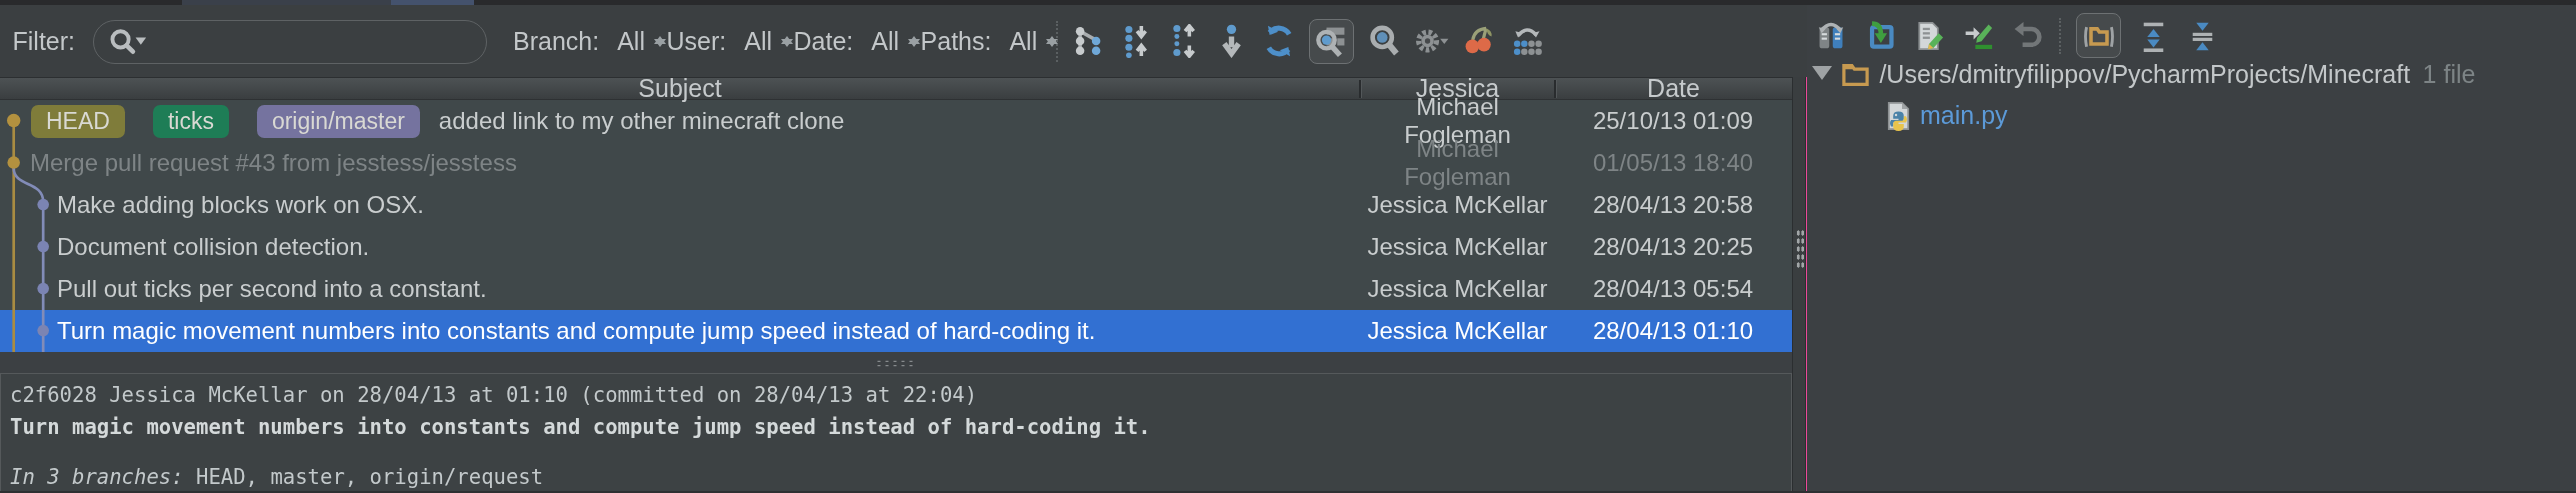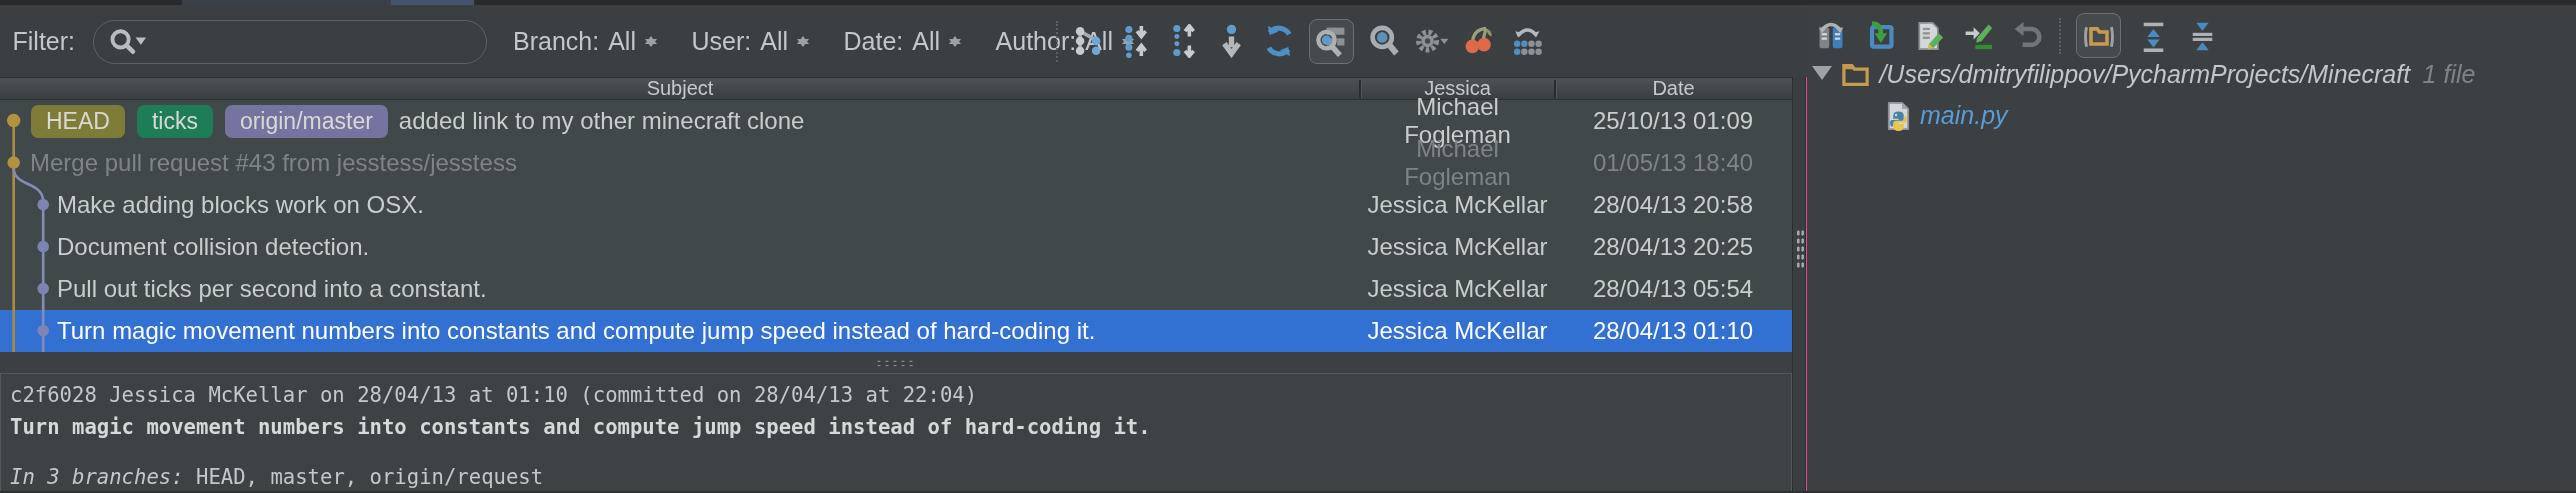--- a/index.html
+++ b/index.html
@@ -13,43 +13,43 @@
   .strip-seg1 { left:182px; top:0; width:209px; height:5.4px; background:#3a404a; }
   .strip-seg2 { left:391px; top:0; width:83px; height:5.4px; background:#44526d; }
 
   
   #toolbar { left:0; top:5.4px; width:2576px; height:72px; background:#3b3f41; }
   #filter-label { left:12.5px; top:0; height:72px; line-height:72px; font-size:25px; color:#c3c7c9; }
   #search-field { left:93px; top:15px; width:394px; height:44px; border:1.8px solid #5e6264; border-radius:23px; display:flex; align-items:center; padding-left:14.3px; }
   .spinner { display:inline-block; width:12.5px; margin-left:9px; position:relative; height:27px; }
   .spinner::before { content:""; position:absolute; left:0; top:1.8px; border:6.3px solid transparent; border-bottom:8px solid #9aa0a3; }
   .spinner::after  { content:""; position:absolute; left:0; bottom:1.8px; border:6.3px solid transparent; border-top:8px solid #9aa0a3; }
-  #filters { left:513px; top:0; height:72px; display:flex; align-items:center; gap:34px; }
+  #filters { left:513px; top:0; height:72px; display:flex; align-items:center; }
   .filter-item { display:flex; align-items:center; font-size:25px; color:#c3c7c9; }
-  .filter-item .val { margin-left:9px; }
+  .filter-item .val { margin-left:18px; }
   .vsep { border-left:2.7px dotted #5b6062; height:41px; }
   #log-toolbar-sep { left:1056px; top:16px; }
   #log-icons { left:1072px; top:0; height:72px; display:flex; align-items:center; gap:13.4px; }
   .icon-btn { width:34px; height:38px; display:flex; align-items:center; justify-content:center; }
   .toggled { border:1.8px solid #6d7173; border-radius:8px; background:#464a4c; width:45px; height:45px; }
 
   
   #log-table { left:0; top:77px; width:1792px; height:275px; background:#40484a; }
   #table-header { left:0; top:0; width:1792px; height:23px;
     background:linear-gradient(#4d5254,#3a3e40); border-top:1.8px solid #2c2f31; border-bottom:1.8px solid #2e3133; }
-  .hcell { position:absolute; top:0; height:23px; line-height:21.5px; text-align:center; font-size:20px; color:#c6cacc; }
+  .hcell { position:absolute; top:0; height:23px; line-height:21.5px; text-align:center; font-size:25px; color:#c6cacc; }
   .hsep { position:absolute; top:1.8px; height:18px; width:1.8px; background:#292c2e; box-shadow:0.9px 0 0 #565a5c; }
   #rows { left:0; top:23px; width:1792px; height:252px; }
   .crow { position:absolute; left:0; width:1792px; height:42px; display:flex; align-items:center; font-size:24px; color:#c9cdce; }
   .crow .subject { position:absolute; overflow:hidden; white-space:nowrap; }
   .crow .author  { position:absolute; left:1360px; width:195px; text-align:center; }
   .crow .date    { position:absolute; left:1555px; width:236px; text-align:center; }
   .crow.dim { color:#7e8486; }
   .crow.selected { background:#3270d2; color:#ffffff; }
-  .refs { display:flex; gap:12px; margin-right:11px; }
+  .refs { display:flex; gap:28px; margin-right:19px; }
   .ref-badge { height:33px; line-height:33px; padding:0 15px; border-radius:7.2px; font-size:23px; color:#d9d9d3; }
   .ref-head   { background:#7f7c3a; }
   .ref-master { background:#1e7d56; }
   .ref-origin { background:#75739f; }
   #graph-svg { left:0; top:23px; pointer-events:none; }
 
   
   #h-splitter { left:0; top:352px; width:1792px; height:20.6px; background:#3c4043; }
   .hgrip { left:875px; top:7.2px; width:39px; height:8px;
     background-image:radial-gradient(#a2a6a8 1.4px, transparent 1.6px); background-size:8px 4.5px; }
@@ -63,21 +63,21 @@
   .d-line { line-height:32px; white-space:pre; }
   .d-msg { font-weight:bold; color:#d4d9da; }
   .d-gap { height:18px; }
   .d-italic { font-style:italic; }
   #bottom-line { left:0; top:491px; width:2576px; height:2.7px; background:#2e3032; }
 
   
   #file-panel { left:1807px; top:5.4px; width:769px; height:486px; background:#3c4043; }
   #file-toolbar { left:7.2px; top:5.4px; height:50px; display:flex; align-items:center; gap:15px; }
   #file-toolbar .vsep { height:36px; }
-  .tree-row { position:absolute; display:flex; align-items:center; font-size:25px;font-style:italic; }
+  .tree-row { position:absolute; display:flex; align-items:center; font-size:25px; }
   #tree-root { left:5.4px; top:48px; height:43px; }
   #tree-file { left:79px; top:89px; height:43px; }
   .tri-down { width:0; height:0; border:10.7px solid transparent; border-top:14.3px solid #9fa3a5; margin:7.2px 9px 0 0; }
   .path-text { color:#c3c7c9; margin-left:9px; }
   .count-text { color:#7d8486; margin-left:12.5px; }
   .file-name { color:#5c9ad8; margin-left:9px; }
   svg { display:block; }
 </style>
 </head>
 <body>
@@ -110,21 +110,21 @@
         <span>User:</span>
         <span class="val">All</span>
         <span class="spinner"></span>
       </div>
       <div class="filter-item">
         <span>Date:</span>
         <span class="val">All</span>
         <span class="spinner"></span>
       </div>
       <div class="filter-item">
-        <span>Author:</span>
+        <span>Paths:</span>
         <span class="val">All</span>
         <span class="spinner"></span>
       </div>
     </div>
 
     <div id="log-toolbar-sep" class="vsep abs"></div>
 
     <div id="log-icons" class="abs">
       <div class="icon-btn">
         <svg width="32" height="34" viewBox="0 0 18 19">

